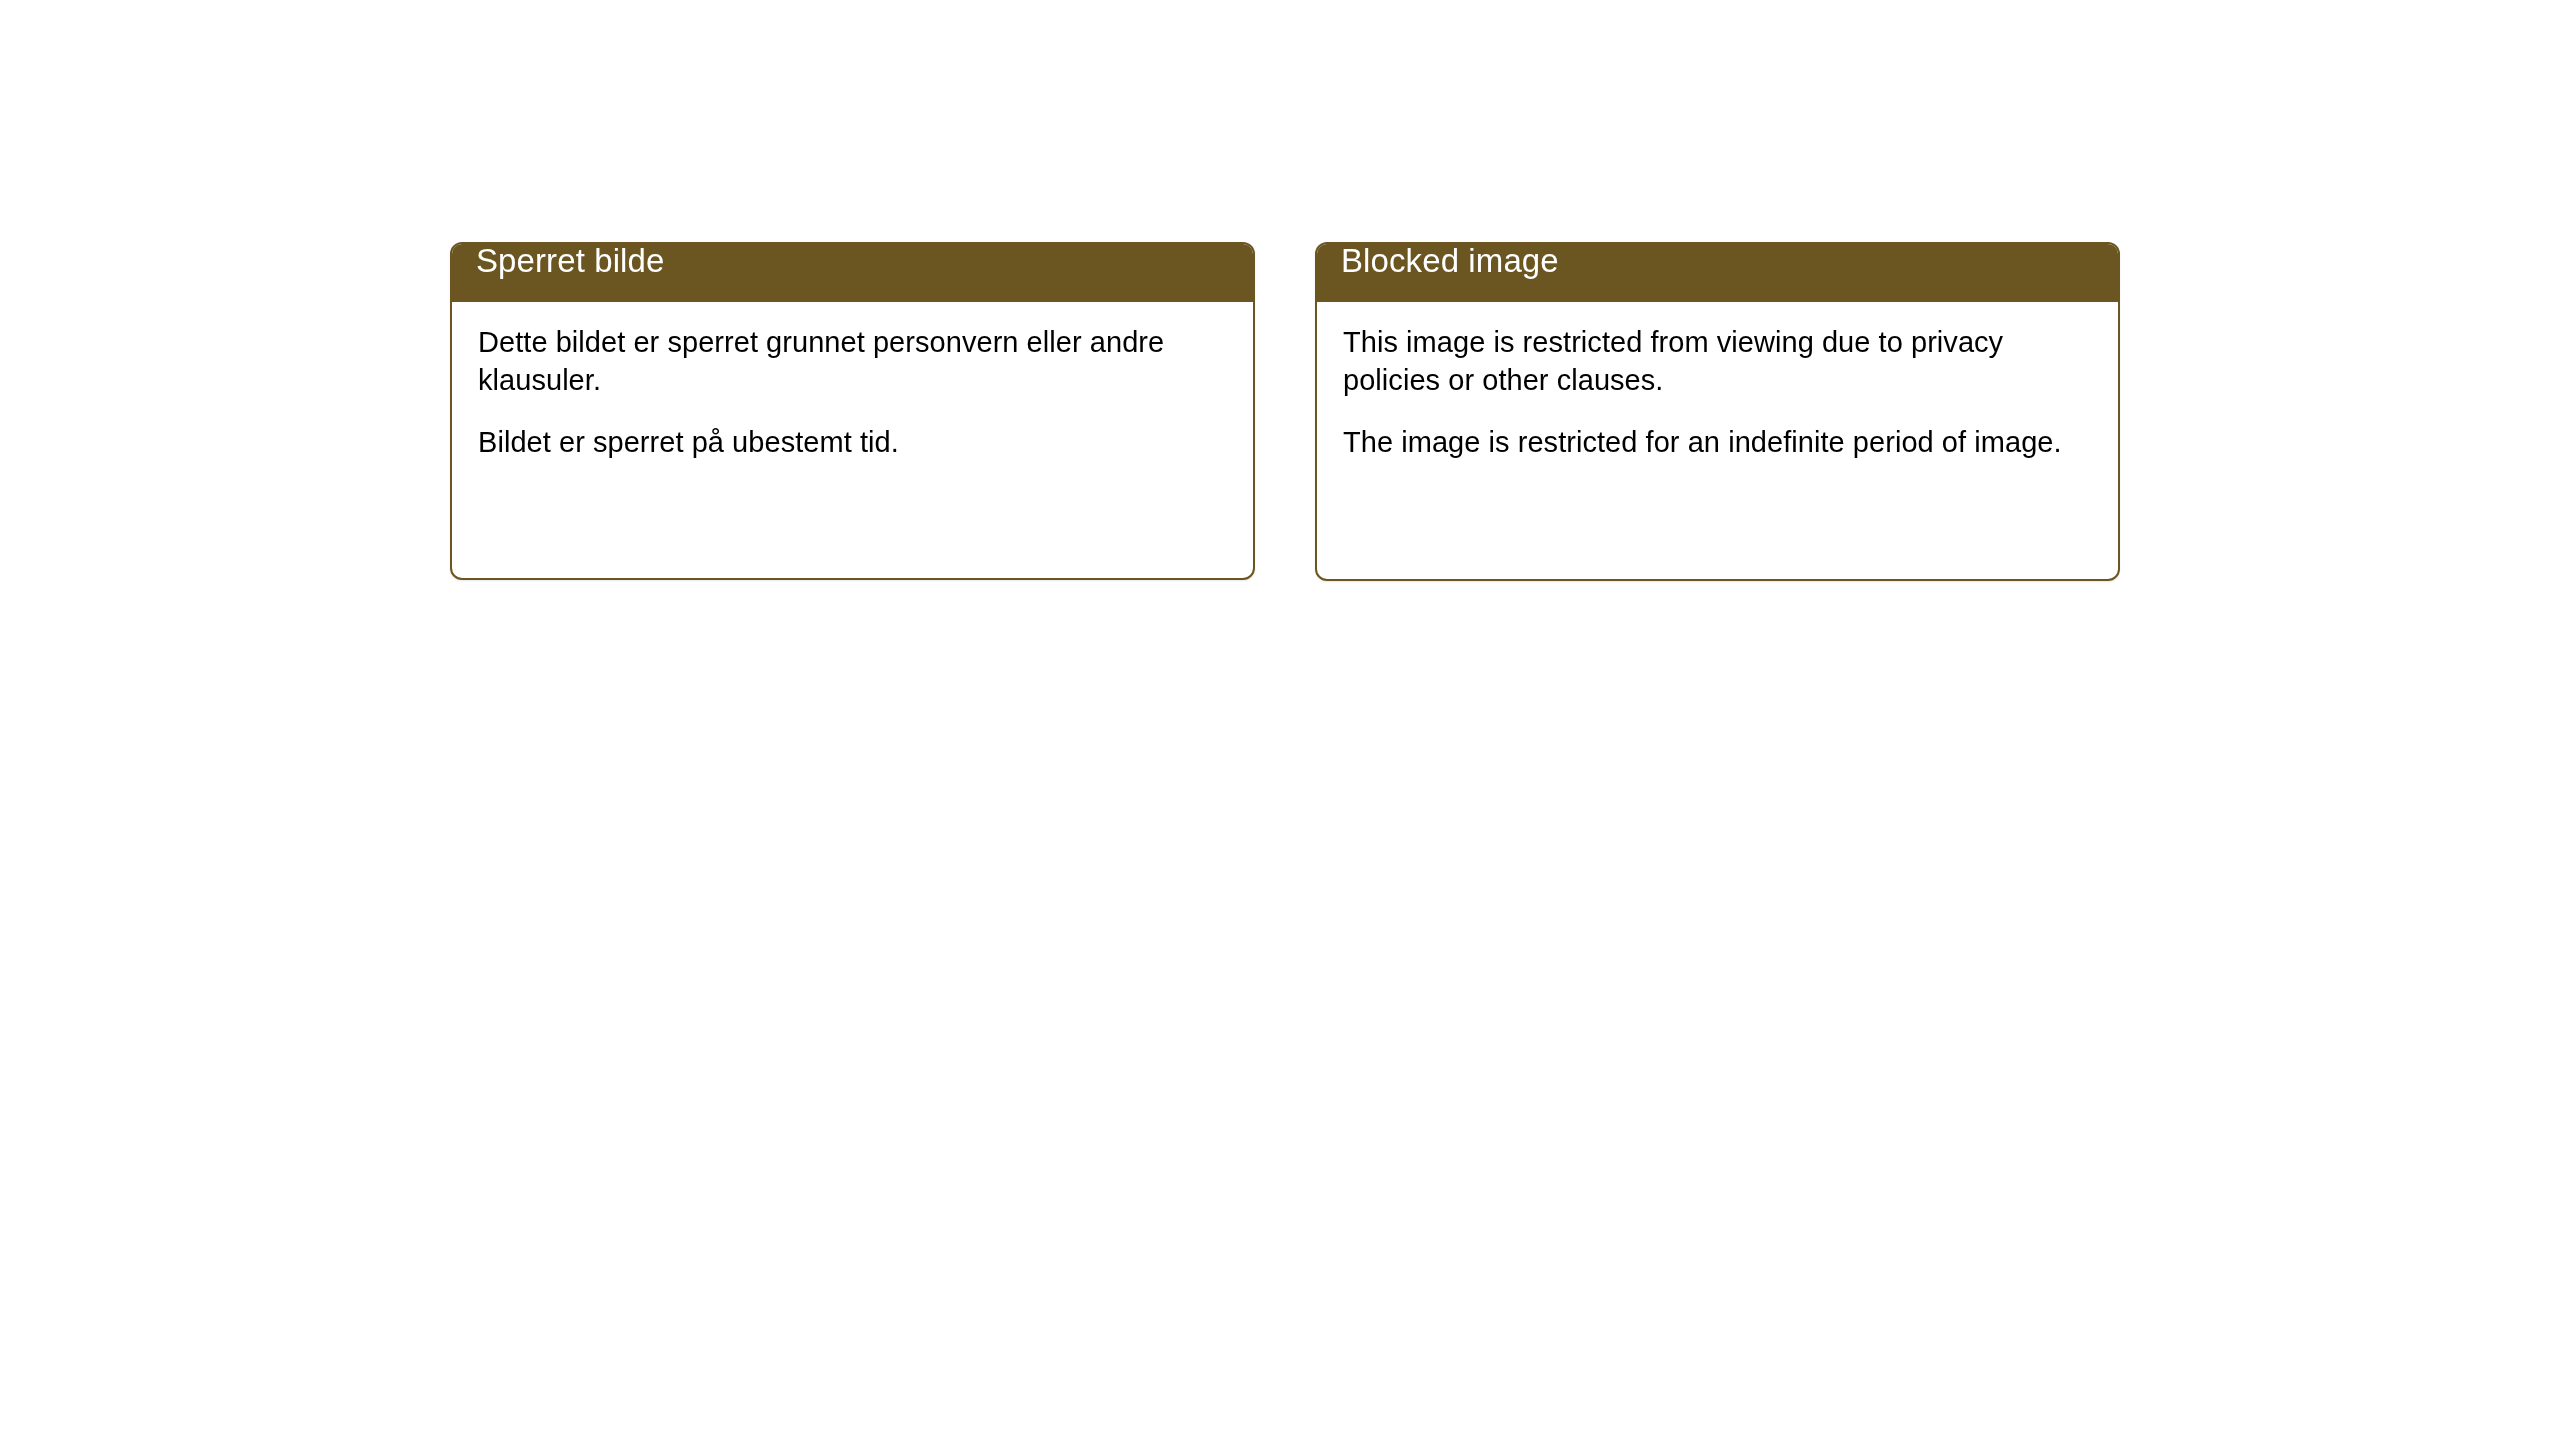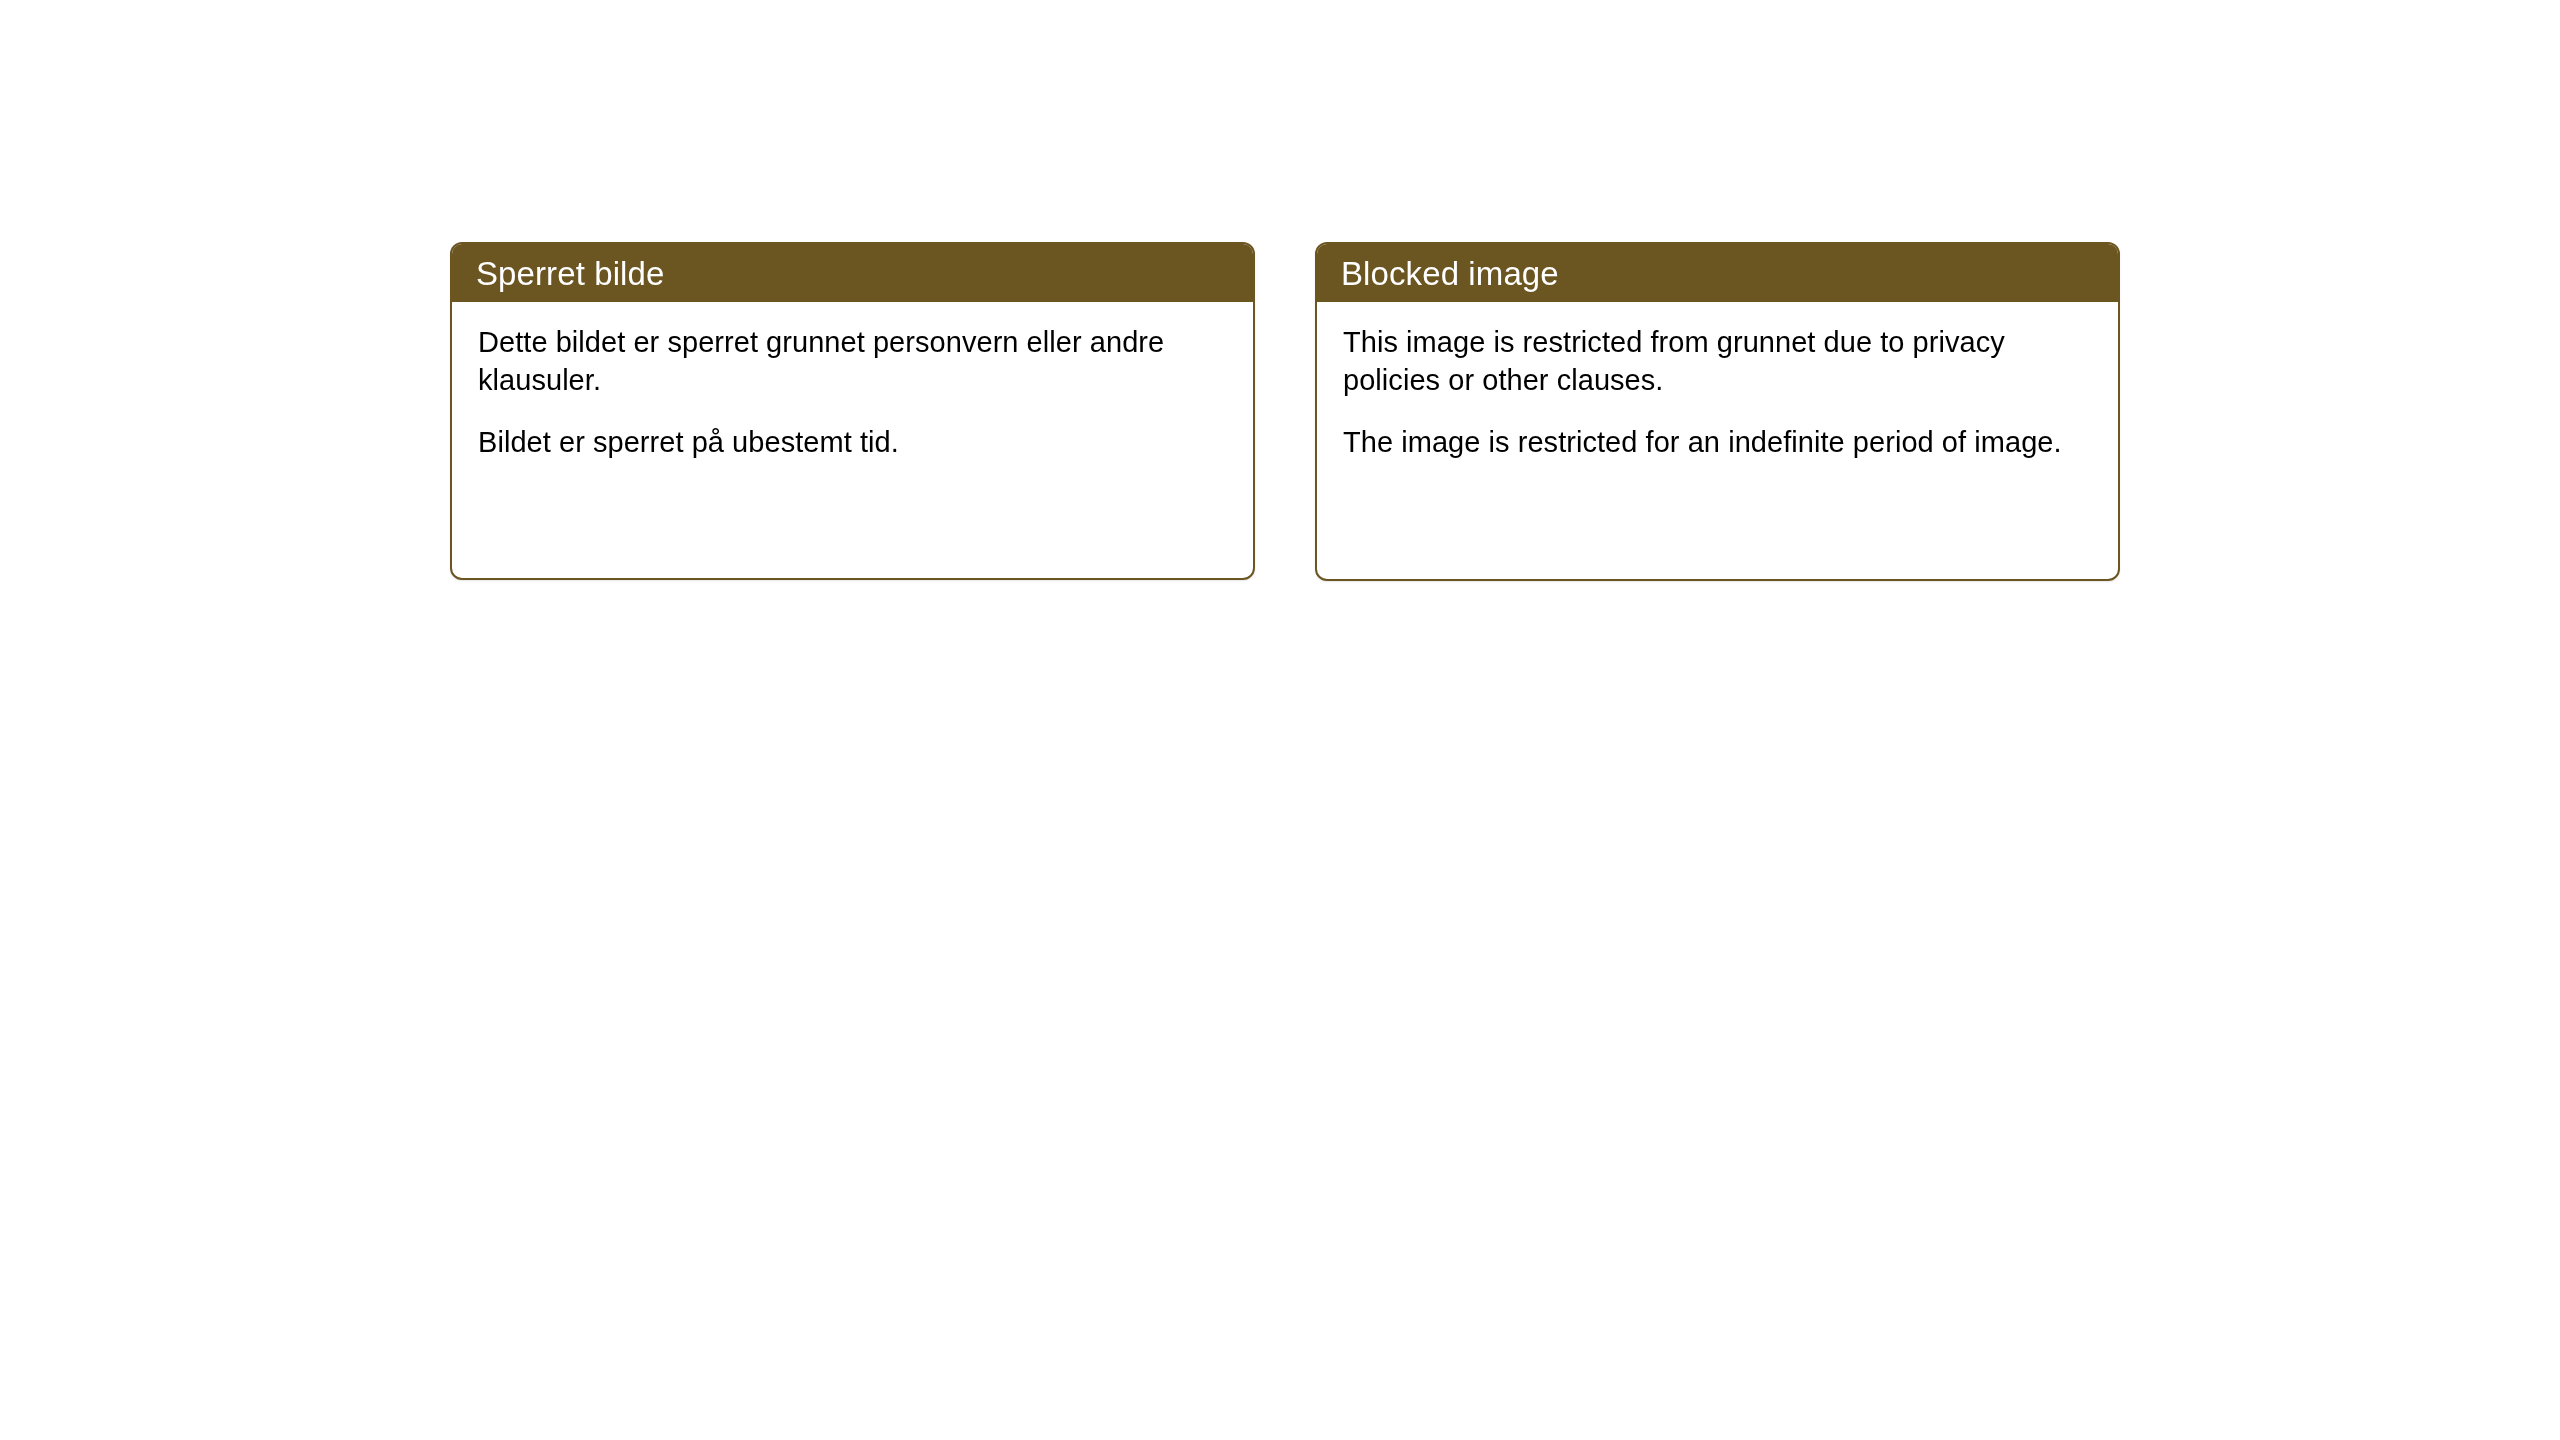--- a/index.html
+++ b/index.html
@@ -43,21 +43,20 @@
     left: 1315px;
     top: 242px;
     width: 805px;
     height: 339px;
   }
 
   .card-header {
     background: #6b5520;
     height: 58px;
     display: flex;
-    align-items: center;
     padding: 0 0 0 24px;
     box-sizing: border-box;
   }
 
   .card-header-title {
     color: #ffffff;
     font-size: 33px;
     line-height: 1;
     font-weight: 400;
     letter-spacing: 0.1px;
@@ -95,18 +94,18 @@
       <p class="card-paragraph">Dette bildet er sperret grunnet personvern eller andre klausuler.</p>
       <p class="card-paragraph">Bildet er sperret på ubestemt tid.</p>
     </div>
   </div>
 
   <div class="notice-card card-en">
     <div class="card-header">
       <span class="card-header-title">Blocked image</span>
     </div>
     <div class="card-body">
-      <p class="card-paragraph">This image is restricted from grunnet due to privacy policies or other clauses.</p>
+      <p class="card-paragraph">This image is restricted from viewing due to privacy policies or other clauses.</p>
       <p class="card-paragraph">The image is restricted for an indefinite period of image.</p>
     </div>
   </div>
 
 </div>
 
 </body></html>

